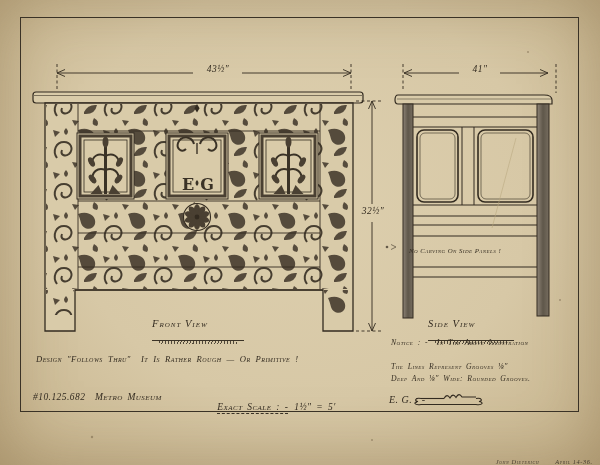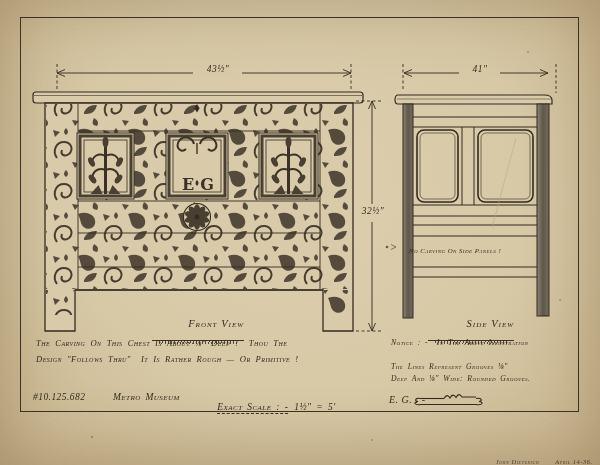--- a/index.html
+++ b/index.html
@@ -15,21 +15,21 @@
     border:1.4px solid #3a3226;
   }
   .hand {
     position:absolute; font-style:italic; font-variant:small-caps;
     letter-spacing:.45px; white-space:pre; line-height:1.1;
   }
   .dim { font-size:9.5px; text-align:center; }
   .cap1 { font-size:8.6px; word-spacing:2.5px; }
   .cap2 { font-size:7.7px; word-spacing:2px; }
   .vlabel {
-    font-size:10.5px; text-align:right; letter-spacing:1px;
+    font-size:10.5px; text-align:left; letter-spacing:1px;
     border-bottom:1px solid #3a3226; padding-bottom:10px;
   }
   .vlabel::after {
     content:""; position:absolute; left:8%; right:8%; bottom:-4px; height:3px;
     background: repeating-linear-gradient(105deg, rgba(58,50,38,.85) 0 1px, transparent 1px 3px);
   }
   .u-dash { border-bottom:1.2px dashed #3a3226; padding-bottom:1px; }
   .u-solid { border-bottom:1px solid #3a3226; }
   .footer-row { font-size:9.5px; word-spacing:2px; }
   .sig { font-size:6.3px; letter-spacing:.6px; opacity:.85; }
@@ -224,33 +224,32 @@
   <div class="hand dim" style="left:195px;top:64px;width:46px;">43½″</div>
 
   <div class="hand dim" style="left:351px;top:206px;width:44px;">32½″</div>
 
   <div class="hand dim" style="left:461px;top:64px;width:38px;">41″</div>
 
   <div class="hand" style="left:409px;top:247px;font-size:6.8px;">No Carving On Side Panels !</div>
 
   <div class="hand vlabel" style="left:152px;top:318px;width:92px;">Front View</div>
 
-  <div class="hand cap1" style="left:36px;top:339px;">The Carving On This Chest Is About ⅛″ Deep !  Thou The</div>
   <div class="hand cap1" style="left:36px;top:355px;">Design "Follows Thru"  It Is Rather Rough — Or Primitive !</div>
 
   <div class="hand vlabel" style="left:428px;top:318px;width:86px;">Side View</div>
 
   <div class="hand cap2" style="left:391px;top:339px;">Notice : -  In The Above Illustration</div>
   <div class="hand cap2" style="left:391px;top:363px;">The Lines Represent Grooves ⅛″</div>
   <div class="hand cap2" style="left:391px;top:375px;">Deep And ⅛″ Wide: Rounded Grooves.</div>
 
   <div class="hand" style="left:389px;top:394px;font-size:10px;">E. G. : -</div>
 
   <div class="hand footer-row" style="left:33px;top:392px;">#10.125.682</div>
-  <div class="hand footer-row" style="left:113px;top:392px;">Metro Museum</div>
+  <div class="hand footer-row" style="left:95px;top:392px;">Metro Museum</div>
   <div class="hand footer-row" style="left:198px;top:392px;">
     <span class="u-dash">Exact Scale : -</span><span style="margin-left:6px;">1½″ = 5′</span>
   </div>
 
   <div class="hand sig" style="left:487px;top:452px;">
     <span>John Dieterich</span><span style="margin-left:16px;">April 14-36.</span>
   </div>
 
 </div>
 

